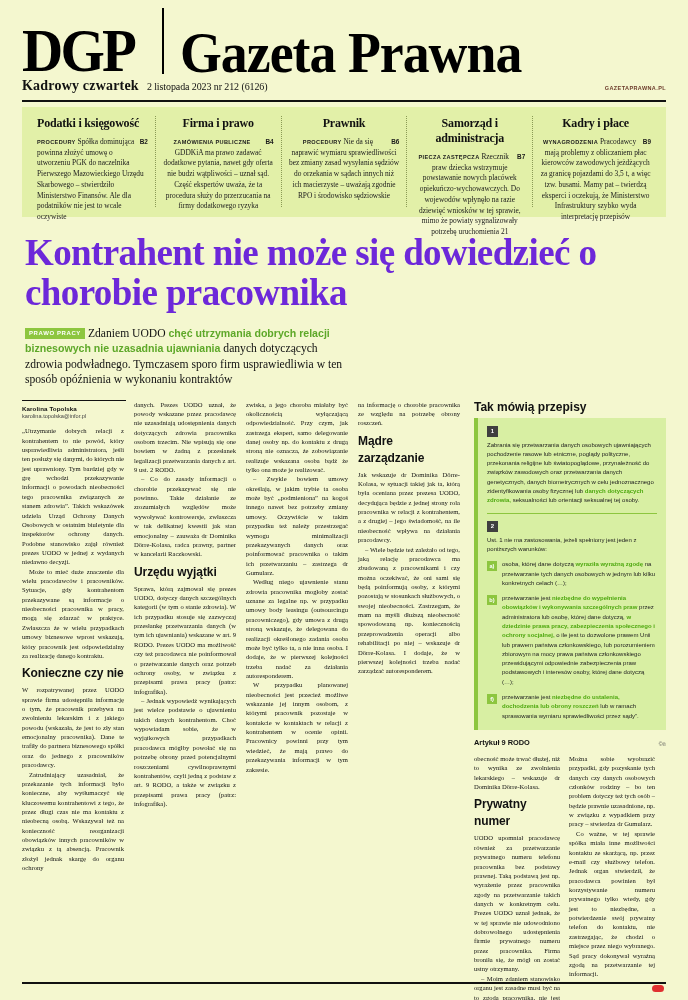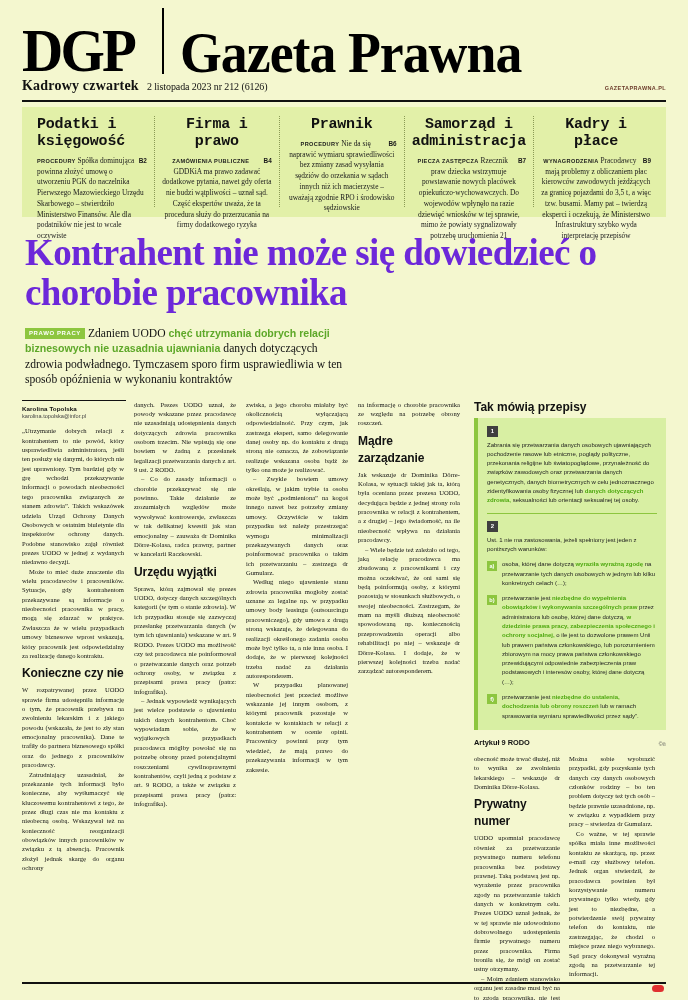--- a/index.html
+++ b/index.html
@@ -48,21 +48,21 @@
   
   .teasers {
     background:#e2f0a8;
     display:flex;
     margin-top:5px;
     padding:9px 8px 10px 8px;
     height: 110px;
   }
   .teaser { flex:1; padding: 0 7px; position:relative; }
   .teaser + .teaser { border-left: 1px dotted #8a9a55; text-align: center; }
-  .t-title { font-family:Liberation Mono, monospace; font-weight:700; font-size:15px; margin-bottom:6px; color:#111; letter-spacing:-.2px;}
+  .t-title { font-family:Liberation Serif, serif; font-weight:700; font-size:12px; margin-bottom:6px; color:#111; letter-spacing:-.2px;}
   .t-body { font-size:7.4px; line-height:1.45; color:#1a1a1a; }
   .t-kicker { font-family:"Liberation Sans",sans-serif; font-weight:700; font-size:5.6px; letter-spacing:.35px; text-transform:uppercase; }
   .t-page { font-family:"Liberation Sans",sans-serif; font-weight:700; font-size:6.4px; float:right; margin-left:4px; }
 
   
   .headline {
     font-family:"Liberation Serif", serif;
     font-weight:700;
     font-size:37px;
     line-height:1.08;

